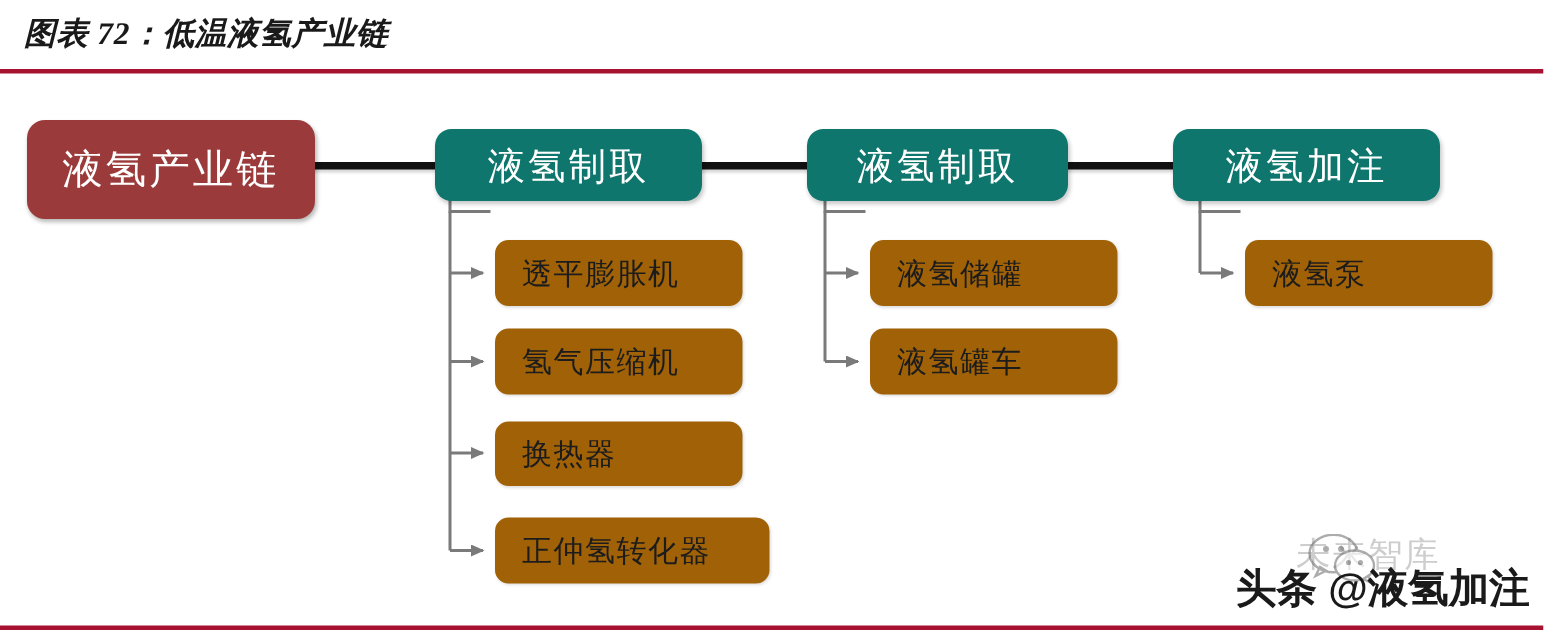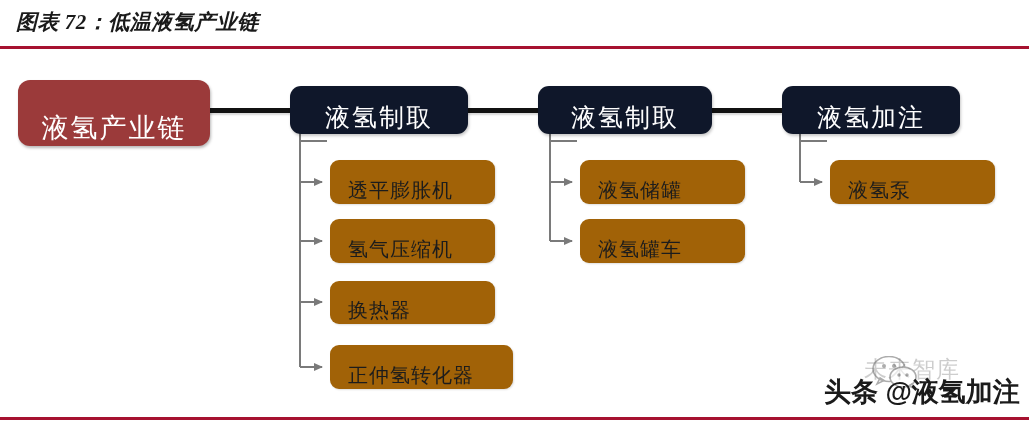--- a/index.html
+++ b/index.html
@@ -44,37 +44,37 @@
     background: #a61230;
   }
   #rule-top { top: 46px; }
   #rule-bottom { top: 417px; }
 
   
   .node {
     position: absolute;
     box-sizing: border-box;
     display: flex;
-    align-items: flex-end;
+    align-items: center;
     justify-content: center;
     white-space: nowrap;
     font-family: "Liberation Serif", "DejaVu Serif", serif;
   }
 
   .node-root {
     background: #9b3a3a;
     color: #ffffff;
     border-radius: 12px;
     font-size: 27px;
     letter-spacing: 2px;
     box-shadow: 1px 2px 3px rgba(0,0,0,0.28);
   }
 
   .node-stage {
-    background: #0f172a;
+    background: #0f766e;
     color: #ffffff;
     border-radius: 11px;
     font-size: 25px;
     letter-spacing: 2px;
     box-shadow: 1px 2px 3px rgba(0,0,0,0.22);
   }
 
   .node-leaf {
     background: #a16207;
     color: #1c1c1c;

